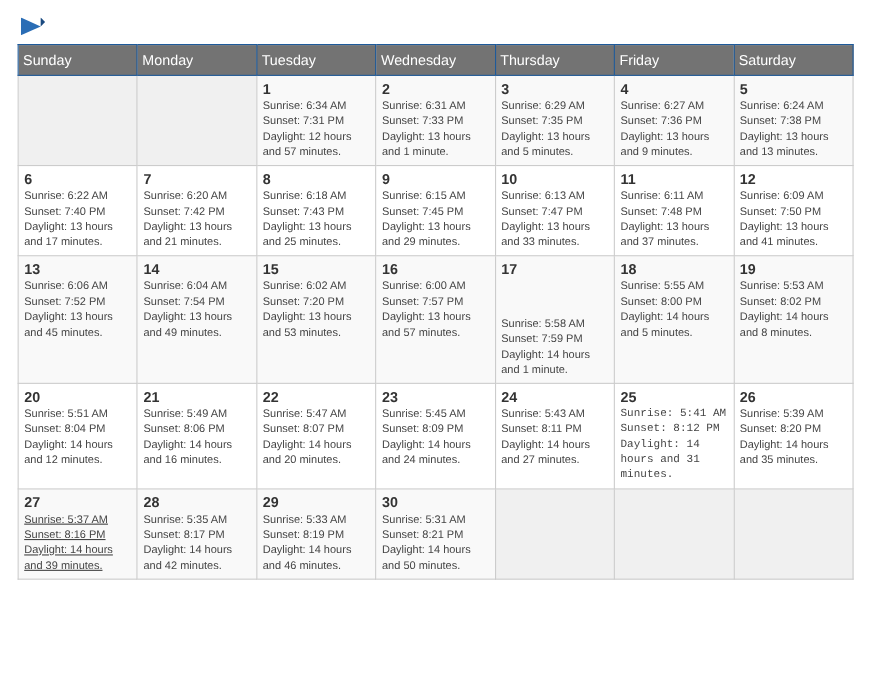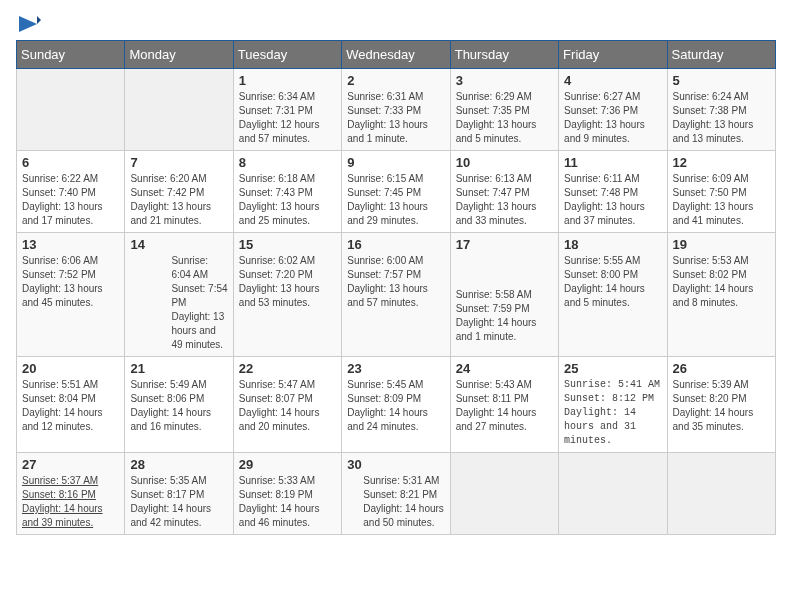--- a/index.html
+++ b/index.html
@@ -193,21 +193,21 @@
       </tr>
       <tr>
         <td>
           <span class="day-num">13</span>
           <div class="day-info" style="white-space: pre-line;">Sunrise: 6:06 AM
 Sunset: 7:52 PM
 Daylight: 13 hours and 45 minutes.</div>
         </td>
         <td>
           <span class="day-num">14</span>
-          <div class="day-info" style="white-space: pre-line; margin-left: 41px;">Sunrise: 6:04 AM
+          <div class="day-info" style="white-space: pre-line;">Sunrise: 6:04 AM
 Sunset: 7:54 PM
 Daylight: 13 hours and 49 minutes.</div>
         </td>
         <td>
           <span class="day-num">15</span>
           <div class="day-info" style="white-space: pre-line;">Sunrise: 6:02 AM
 Sunset: 7:20 PM
 Daylight: 13 hours and 53 minutes.</div>
         </td>
         <td>
@@ -293,21 +293,21 @@
 Daylight: 14 hours and 42 minutes.</div>
         </td>
         <td>
           <span class="day-num">29</span>
           <div class="day-info" style="white-space: pre-line;">Sunrise: 5:33 AM
 Sunset: 8:19 PM
 Daylight: 14 hours and 46 minutes.</div>
         </td>
         <td>
           <span class="day-num">30</span>
-          <div class="day-info" style="white-space: pre-line; margin-left: 16px;">Sunrise: 5:31 AM
+          <div class="day-info" style="white-space: pre-line;">Sunrise: 5:31 AM
 Sunset: 8:21 PM
 Daylight: 14 hours and 50 minutes.</div>
         </td>
         <td class="empty-cell"></td>
         <td class="empty-cell"></td>
         <td class="empty-cell"></td>
       </tr>
     </tbody>
 </table>
 

